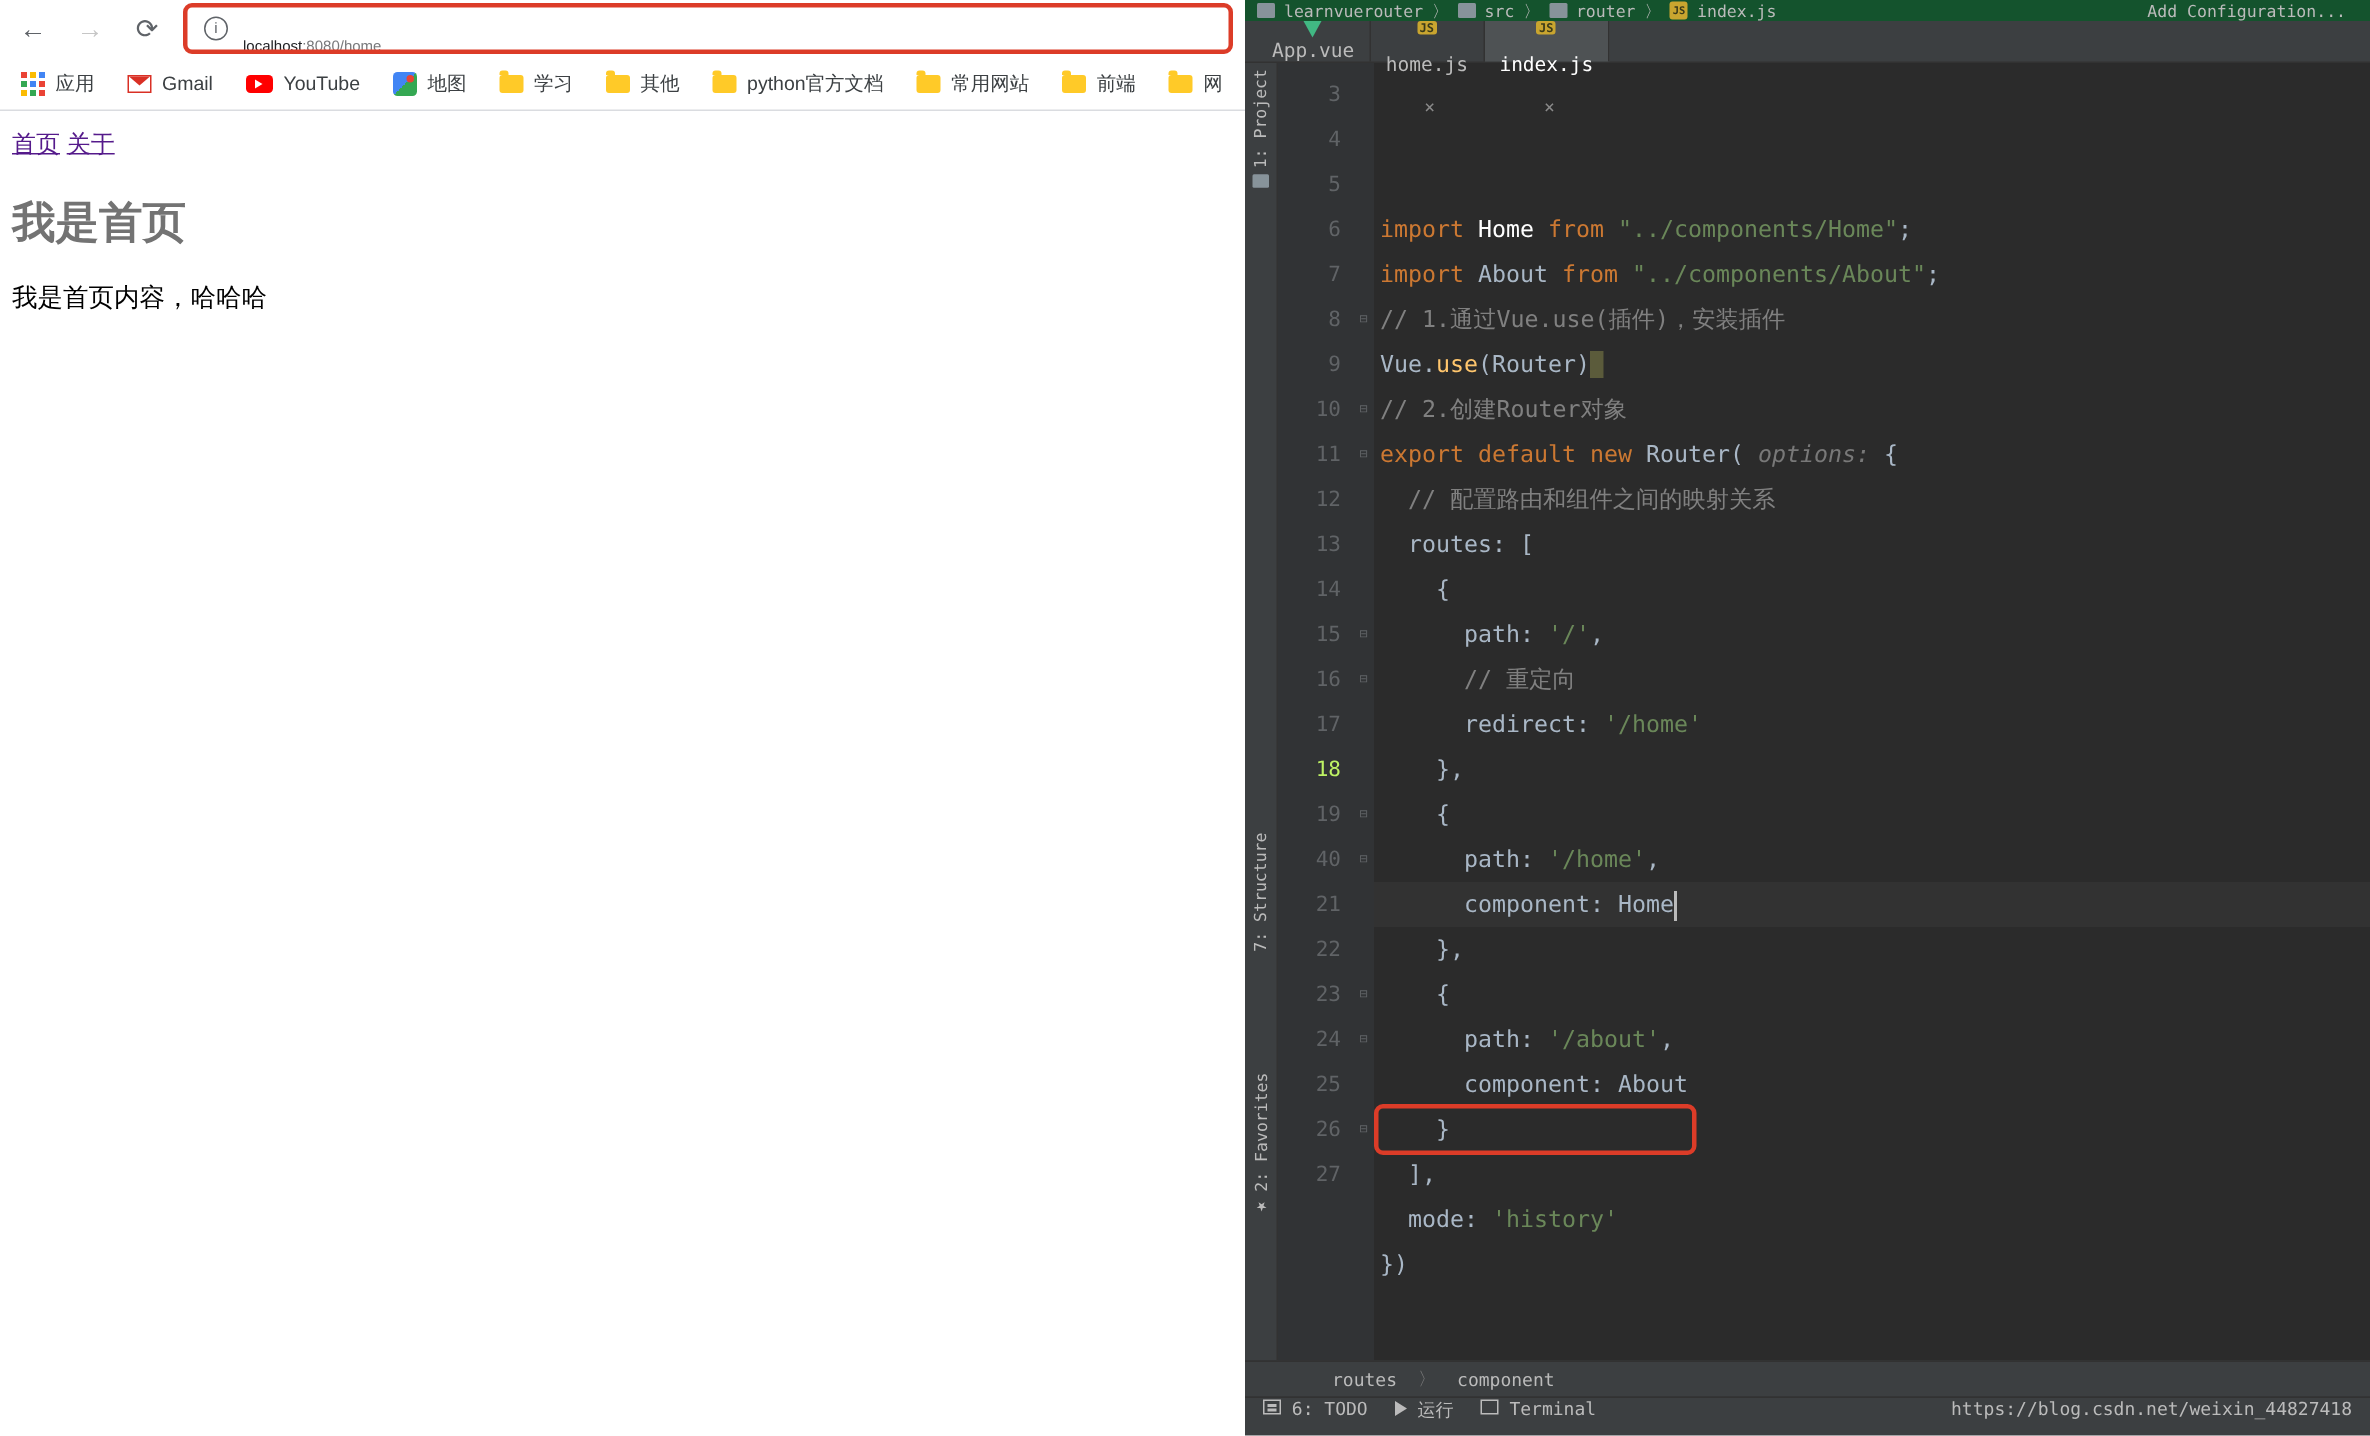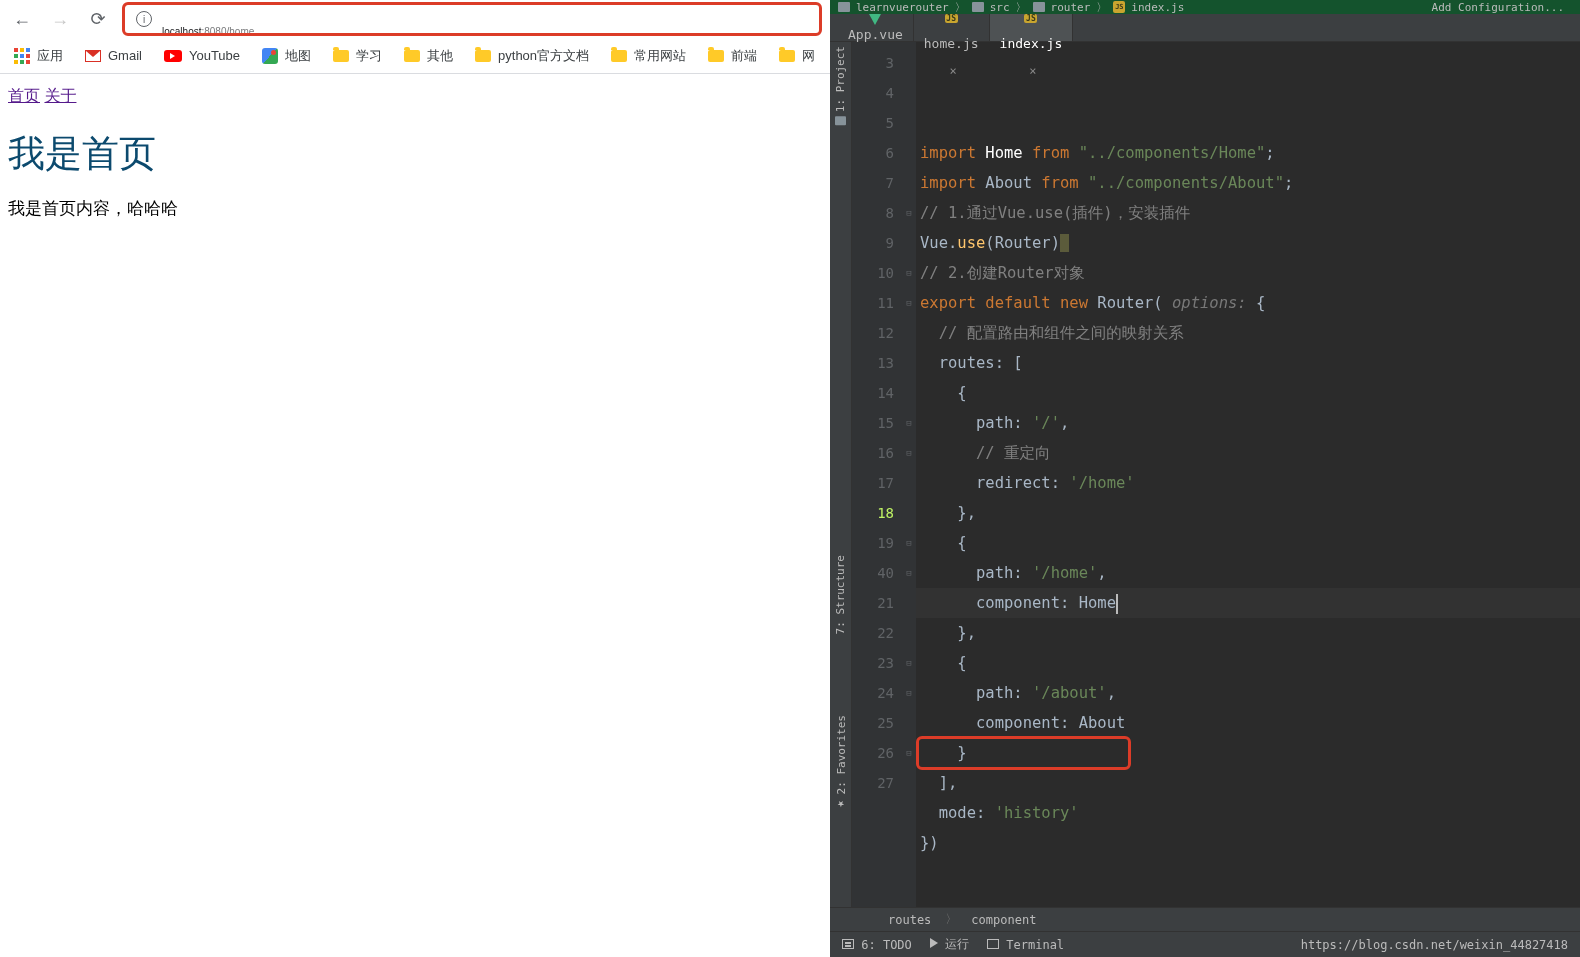--- a/index.html
+++ b/index.html
@@ -28,21 +28,21 @@
     .gmail-icon::after{content:'';position:absolute;top:0;left:0;right:0;height:0;border-left:7px solid transparent;border-right:7px solid transparent;border-top:6px solid #d93025;}
     .yt-icon{width:18px;height:12px;background:#ff0000;border-radius:3px;display:flex;align-items:center;justify-content:center;}
     .yt-icon::after{content:'';border-left:5px solid #fff;border-top:3px solid transparent;border-bottom:3px solid transparent;}
     .maps-icon{width:16px;height:16px;background:linear-gradient(135deg,#4285f4 50%,#34a853 50%);border-radius:3px;position:relative;}
     .maps-icon::after{content:'';position:absolute;top:2px;right:2px;width:5px;height:5px;background:#ea4335;border-radius:50%;}
     .folder-icon{width:16px;height:12px;background:#ffca28;border-radius:2px;position:relative;}
     .folder-icon::before{content:'';position:absolute;top:-3px;left:0;width:6px;height:3px;background:#ffca28;border-radius:2px 2px 0 0;}
     
     .page-content { padding: 12px 8px; }
     .page-content a { color: #551a8b; text-decoration: underline; font-size: 16px; }
-    .page-content h2 { font-size: 37px; font-weight: normal; margin: 22px 0 18px; color: #0c4a6e; }
+    .page-content h2 { font-size: 29px; font-weight: bold; margin: 22px 0 18px; color: #737373; }
     .page-content p { font-size: 17px; color: #000; }
     
     
     .ide { flex: 1; background: #2b2b2b; display: flex; flex-direction: column; color: #a9b7c6; font-family: Consolas, Menlo, monospace; position: relative; }
     .ide-top { height: 14px; background: #14532d; display:flex; align-items:center; padding: 0 8px; font-size:11px; color:#bbb; gap: 6px; overflow:hidden;}
     .crumb-folder{width:12px;height:10px;background:#87939a;border-radius:1px;display:inline-block;}
     .crumb-js{width:12px;height:12px;background:#c9a52f;border-radius:2px;display:inline-flex;align-items:center;justify-content:center;font-size:7px;color:#3a3a1a;font-weight:bold;}
     .add-config{margin-left:auto;padding:0 8px;color:#bbb;}
     
     .ide-tabs { height: 28px; background: #3c3f41; display: flex; align-items: center; padding-left: 8px; border-bottom: 1px solid #323232;}
@@ -74,21 +74,21 @@
     .cmt { color: #808080; }
     .param-hint { color: #787878; font-style: italic; }
     .caret-block { background: #bbbbbb; width: 2px; display: inline-block; height: 20px; vertical-align: middle; }
     .white-txt{color:#ffffff;}
     
     .mode-highlight { position: absolute; border: 3px solid #dc3c28; border-radius: 6px; left: 0px; top: 694px; width: 215px; height: 34px; pointer-events:none;}
     
     .breadcrumb-bottom { height: 24px; background: #3c3f41; border-top:1px solid #323232; display:flex; align-items:center; padding-left:58px; gap: 14px; font-size:12px; color:#bbbbbb;}
     .bc-sep{color:#787878;}
     
-    .ide-status { height: 26px; background: #3c3f41; border-top:1px solid #323232; display:flex; align-items:center; padding: 0 12px; font-size:12px; color:#bbbbbb; gap: 18px;}
+    .ide-status { height: 26px; background: #3c3f41; border-top:1px solid #323232; display:flex; align-items:flex-start; padding: 0 12px; font-size:12px; color:#bbbbbb; gap: 18px;}
     .todo-ic{width:12px;height:10px;border:1px solid #bbb;display:inline-block;position:relative;}
     .todo-ic::after{content:'';position:absolute;left:2px;top:2px;right:2px;height:2px;background:#bbb;box-shadow:0 3px 0 #bbb;}
     .play-ic{border-left:8px solid #bbb;border-top:5px solid transparent;border-bottom:5px solid transparent;display:inline-block;}
     .term-ic{width:12px;height:10px;border:1px solid #bbb;display:inline-block;}
     .status-link{margin-left:auto;}
   </style>
 </head>
 <body>
 
 <div class="screen">

